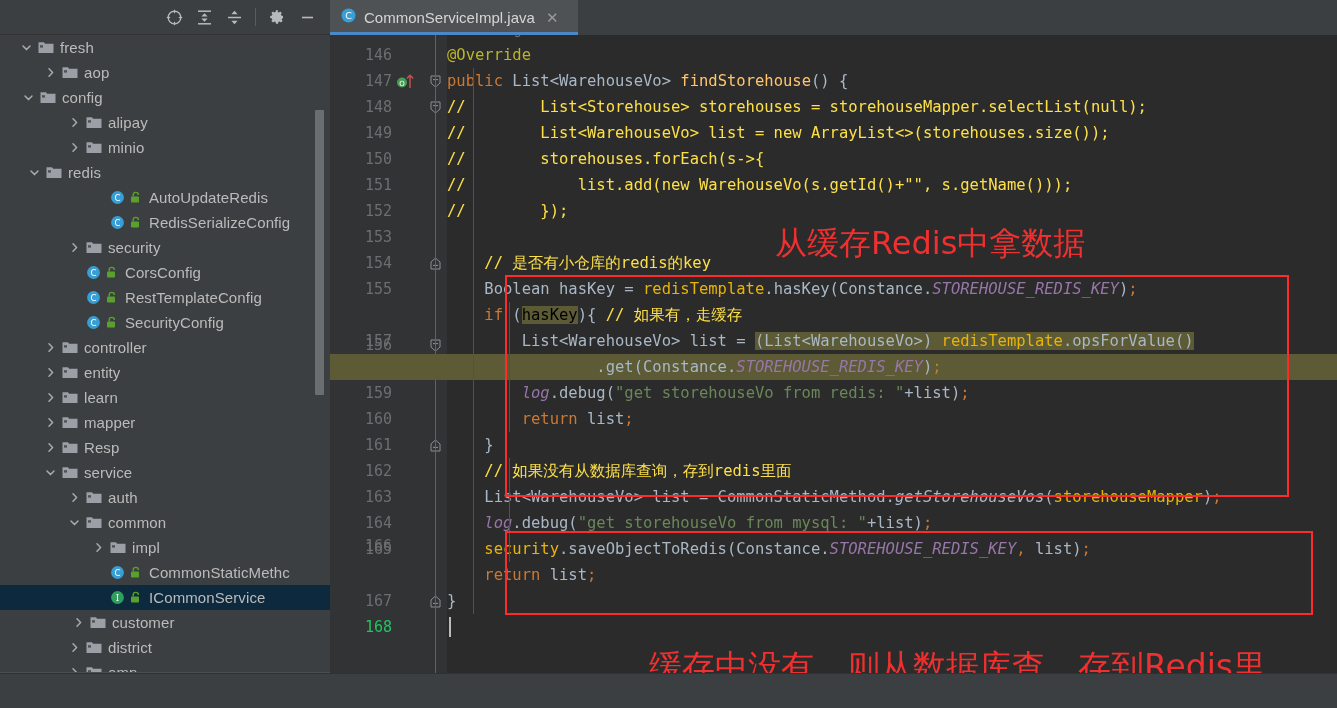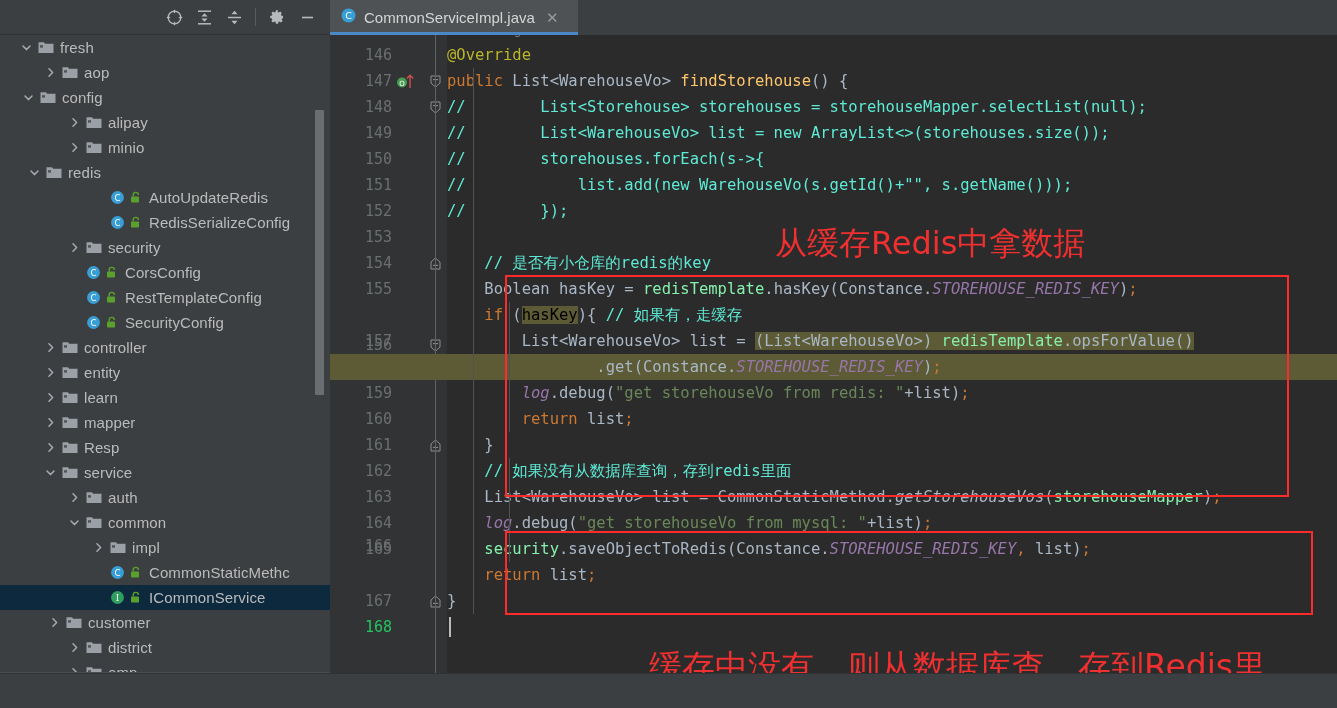--- a/index.html
+++ b/index.html
@@ -83,27 +83,27 @@
   .gfold { position:absolute; left:100px; top:6px; }
 
   
   #code { position:absolute; left:117px; top:0; width:890px; height:638px; }
   .cline {
     position:absolute; left:0; height:26px; width:890px;
     font-family:"DejaVu Sans Mono", monospace;
     font-size:15.5px; line-height:26px; white-space:pre;
   }
   .usages { color:#787878; font-size:13.5px; }
-  .cmt   { color:#5eead4; }
+  .cmt   { color:#fde047; }
   .kw    { color:#cc7832; }
   .str   { color:#6a8759; }
   .fn    { color:#ffc66d; }
   .ann   { color:#bbb529; }
   .txt   { color:#a9b7c6; }
-  .fld   { color:#86efac; }
+  .fld   { color:#eab308; }
   .sfld  { color:#9876aa; font-style:italic; }
   .sfn   { color:#a9b7c6; font-style:italic; }
 
   
   .selrow { position:absolute; height:26px; background:#5c5b35; }
   .occ    { background:#5c5b35; }
 
   
   .iguide { position:absolute; width:1px; background:#4f5152; }
 
@@ -507,21 +507,21 @@
             </svg>
           </span>
           <span class="lockicon">
             <svg width="12" height="13" viewBox="0 0 12 13">
               <rect x="1" y="5.5" width="8" height="6" rx="0.8" fill="#5aa02c"></rect>
               <path d="M3.2 5.5V4a2.6 2.6 0 015.2 0" fill="none" stroke="#5aa02c" stroke-width="1.4"></path>
             </svg>
           </span>
           <span class="lbl">ICommonService</span>
         </div>
-        <div class="row" style="padding-left: 48px;">
+        <div class="row" style="padding-left: 72px;">
           <span class="arrow">
             <svg width="13" height="13" viewBox="0 0 13 13">
               <path d="M5 2.8 L8.6 6.5 L5 10.2" fill="none" stroke="#a8abad" stroke-width="1.5" stroke-linecap="round" stroke-linejoin="round"></path>
             </svg>
           </span>
           <span class="ficon">
             <svg width="16" height="15" viewBox="0 0 16 15">
               <path fill="#9aa0a6" d="M0.5 2.2h5.4l1.3 1.6H15.5v9.3H0.5z"></path>
               <rect x="2" y="5.2" width="3" height="2.4" fill="#4f5356"></rect>
             </svg>

